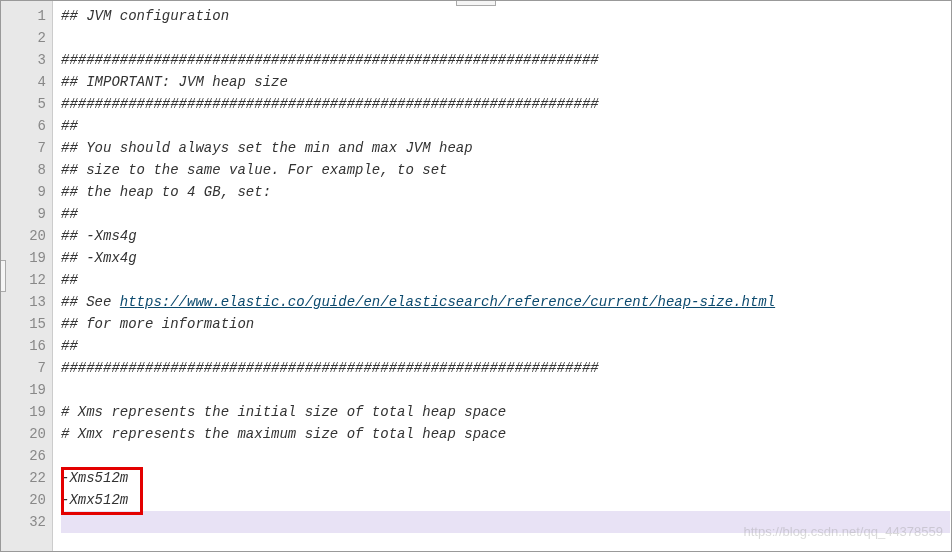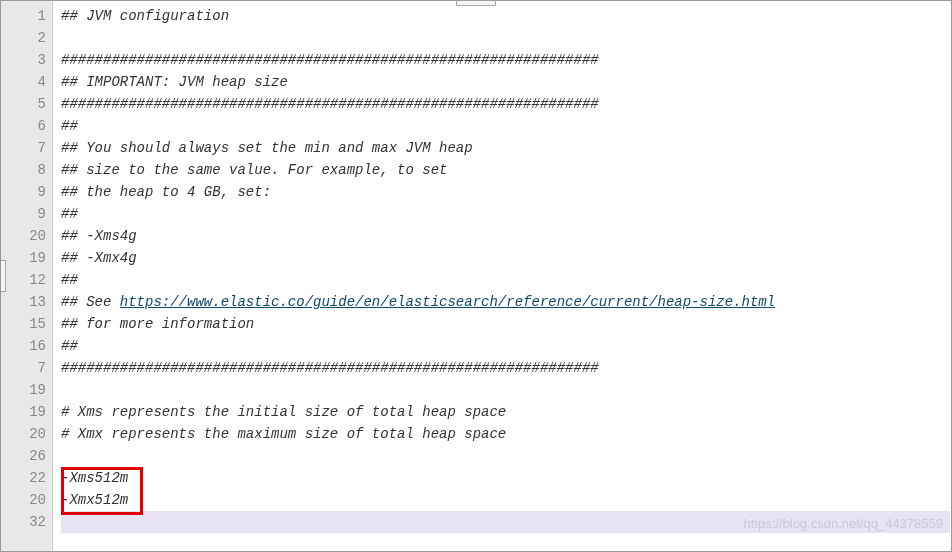--- a/index.html
+++ b/index.html
@@ -66,21 +66,21 @@
       position: absolute;
       left: 60px;
       right: 1px;
       top: 510px;
       height: 22px;
       z-index: 0;
     }
     .watermark {
       position: absolute;
       right: 8px;
-      bottom: 20px;
+      bottom: 12px;
       color: rgba(150,150,150,0.35);
       font-family: Arial, sans-serif;
       font-size: 13px;
       pointer-events: none;
     }
     .ruler-mark {
       position: absolute;
       left: 50%;
       top: -1px;
       transform: translateX(-50%);

